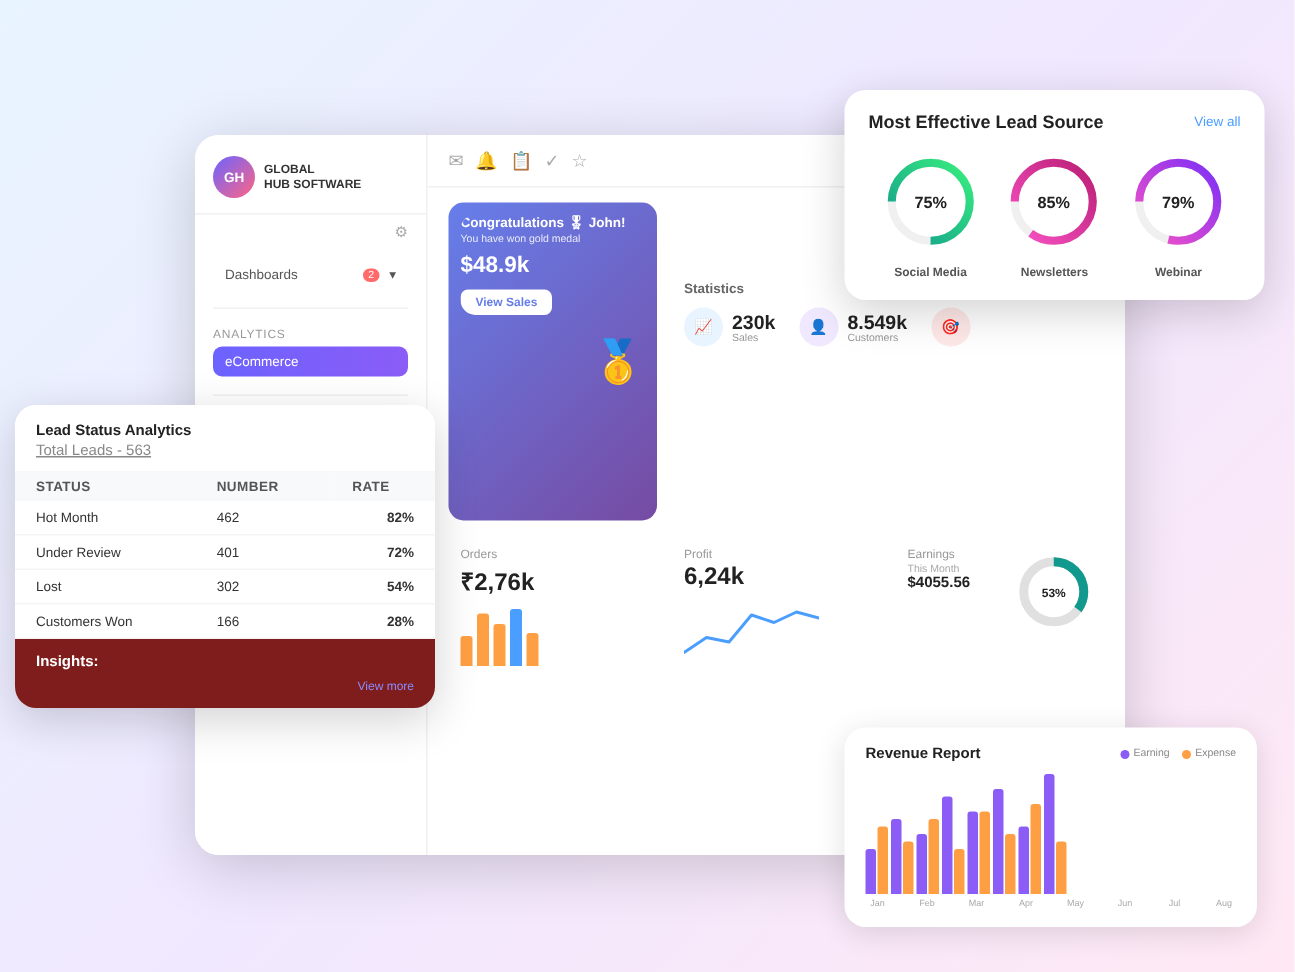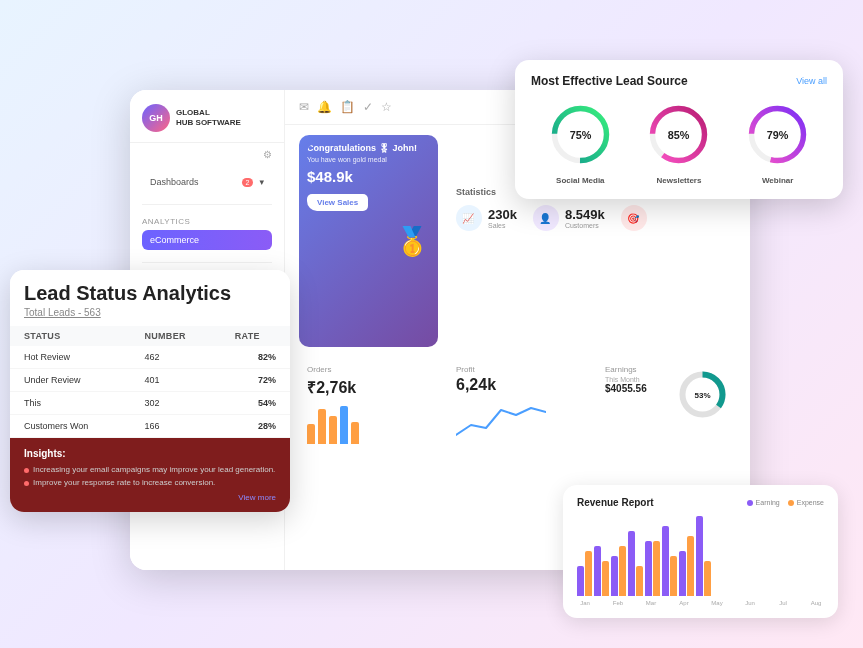--- a/index.html
+++ b/index.html
@@ -204,21 +204,21 @@
       border-radius: 14px;
       box-shadow: 0 8px 30px rgba(0,0,0,0.18);
       overflow: hidden;
       z-index: 20;
     }
     .lead-status-header {
       padding: 12px 14px 8px;
       background: white;
     }
     .lead-status-title {
-      font-size: 20px; font-weight: 800; color: #222; margin-bottom: 2px;
+      font-size: 10px; font-weight: 800; color: #222; margin-bottom: 2px;
     }
     .lead-status-subtitle {
       font-size: 10px; color: #888; text-decoration: underline;
     }
     .lead-table {
       width: 100%; border-collapse: collapse;
     }
     .lead-table thead tr {
       background: #f8f9fa;
     }
@@ -254,21 +254,21 @@
     }
     .view-more {
       font-size: 8px; color: #8b8bff; text-align: right; cursor: pointer; margin-top: 6px;
     }
 
     
     .lead-source-card {
       position: absolute;
       top: 60px;
       right: 20px;
-      width: 328px;
+      width: 280px;
       background: white;
       border-radius: 14px;
       box-shadow: 0 8px 30px rgba(0,0,0,0.18);
       padding: 14px 16px;
       z-index: 20;
     }
     .lead-source-header {
       display: flex; justify-content: space-between; align-items: center;
       margin-bottom: 14px;
     }
@@ -487,53 +487,43 @@
   <table class="lead-table">
     <thead>
       <tr>
         <th>STATUS</th>
         <th>NUMBER</th>
         <th>RATE</th>
       </tr>
     </thead>
     <tbody id="lead-table-body">
     <tr>
-    <td>Hot Review</td>
+    <td>Hot Month</td>
     <td>462</td>
     <td class="rate-cell">82%</td>
   </tr>
         <tr>
     <td>Under Review</td>
     <td>401</td>
     <td class="rate-cell">72%</td>
   </tr>
         <tr>
-    <td>This</td>
+    <td>Lost</td>
     <td>302</td>
     <td class="rate-cell">54%</td>
   </tr>
         <tr>
     <td>Customers Won</td>
     <td>166</td>
     <td class="rate-cell">28%</td>
   </tr>
       </tbody>
   </table>
   <div class="insights-section">
     <div class="insights-title">Insights:</div>
-    <div id="insights-list">
-        <div class="insight-item">
-          <div class="insight-dot"></div>
-          <span>Increasing your email campaigns may improve your lead generation.</span>
-        </div>
-        <div class="insight-item">
-          <div class="insight-dot"></div>
-          <span>Improve your response rate to increase conversion.</span>
-        </div>
-      </div>
     <div class="view-more">View more</div>
   </div>
 </div>
 
 <div class="revenue-card" style="position:absolute;bottom:30px;right:25px;width:275px;z-index:15;">
   <div class="revenue-header">
     <span class="revenue-title">Revenue Report</span>
     <div class="legend">
       <div style="display:flex;align-items:center;gap:3px;">
         <div class="legend-dot" style="background:#8b5cf6;"></div>

